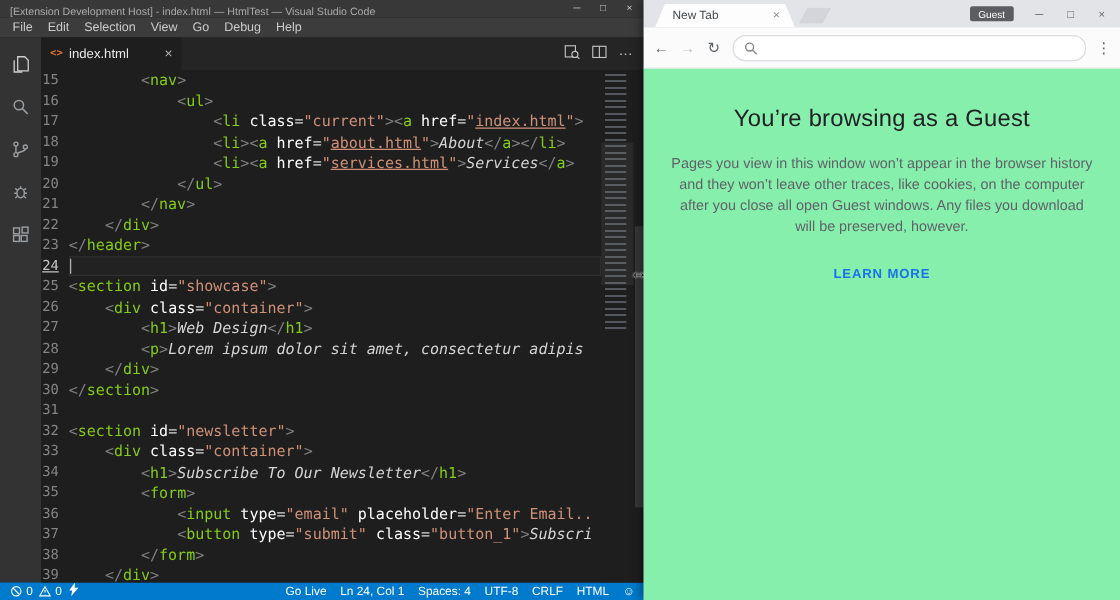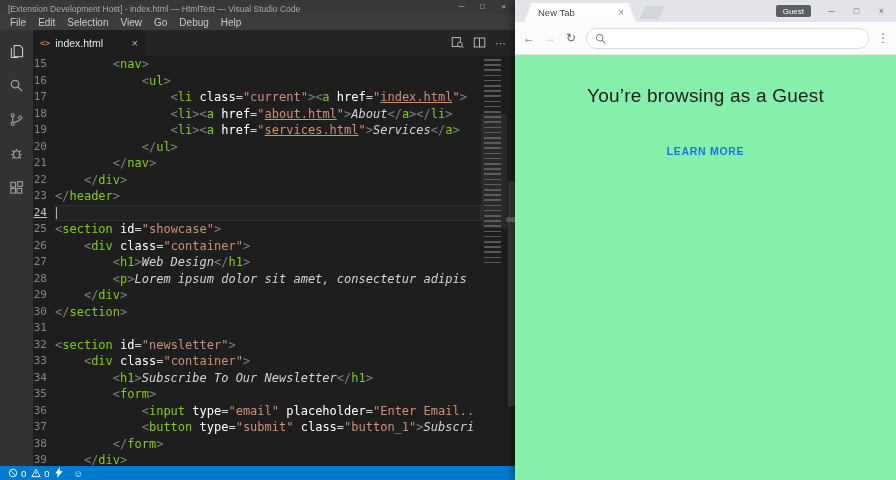--- a/index.html
+++ b/index.html
@@ -207,20 +207,28 @@
               <path d="M6 4.8v2.5M6 8.8v.3"></path>
             </svg>
           <span>0</span>
         </span>
         <span>
           <svg width="8" height="11" viewBox="0 0 8 12" fill="#fff">
               <path d="M5 0L0 7h2.6L1.8 12 8 4.6H4.8z"></path>
             </svg>
         </span>
       </span>
+      <span class="sb-right">
+          <span class="sb-item">Go Live</span>
+          <span class="sb-item">Ln 24, Col 1</span>
+          <span class="sb-item">Spaces: 4</span>
+          <span class="sb-item">UTF-8</span>
+          <span class="sb-item">CRLF</span>
+          <span class="sb-item">HTML</span>
+        </span>
       <span class="sb-smiley" style="margin-left:11px;">☺</span>
     </footer>
   </section>
 
   <section class="chrome">
 
     <div class="cr-tabstrip">
       <div class="cr-tab">
         <span>New Tab</span>
         <span class="cr-tab-close">×</span>
@@ -244,18 +252,19 @@
               <circle cx="6.8" cy="6.8" r="4.6"></circle>
               <path d="M10.4 10.4L15 15"></path>
             </svg>
         </span>
       </div>
       <span class="cr-menu">⋮</span>
     </div>
 
     <main class="cr-content">
       <h1 class="cr-heading">You’re browsing as a Guest</h1>
+      <p class="cr-body">Pages you view in this window won’t appear in the browser history and they won’t leave other traces, like cookies, on the computer after you close all open Guest windows. Any files you download will be preserved, however.</p>
       <a class="learn-more">LEARN MORE</a>
     </main>
   </section>
 
   <span class="resize-cursor">↔</span>
 </div>
 
 </body></html>

